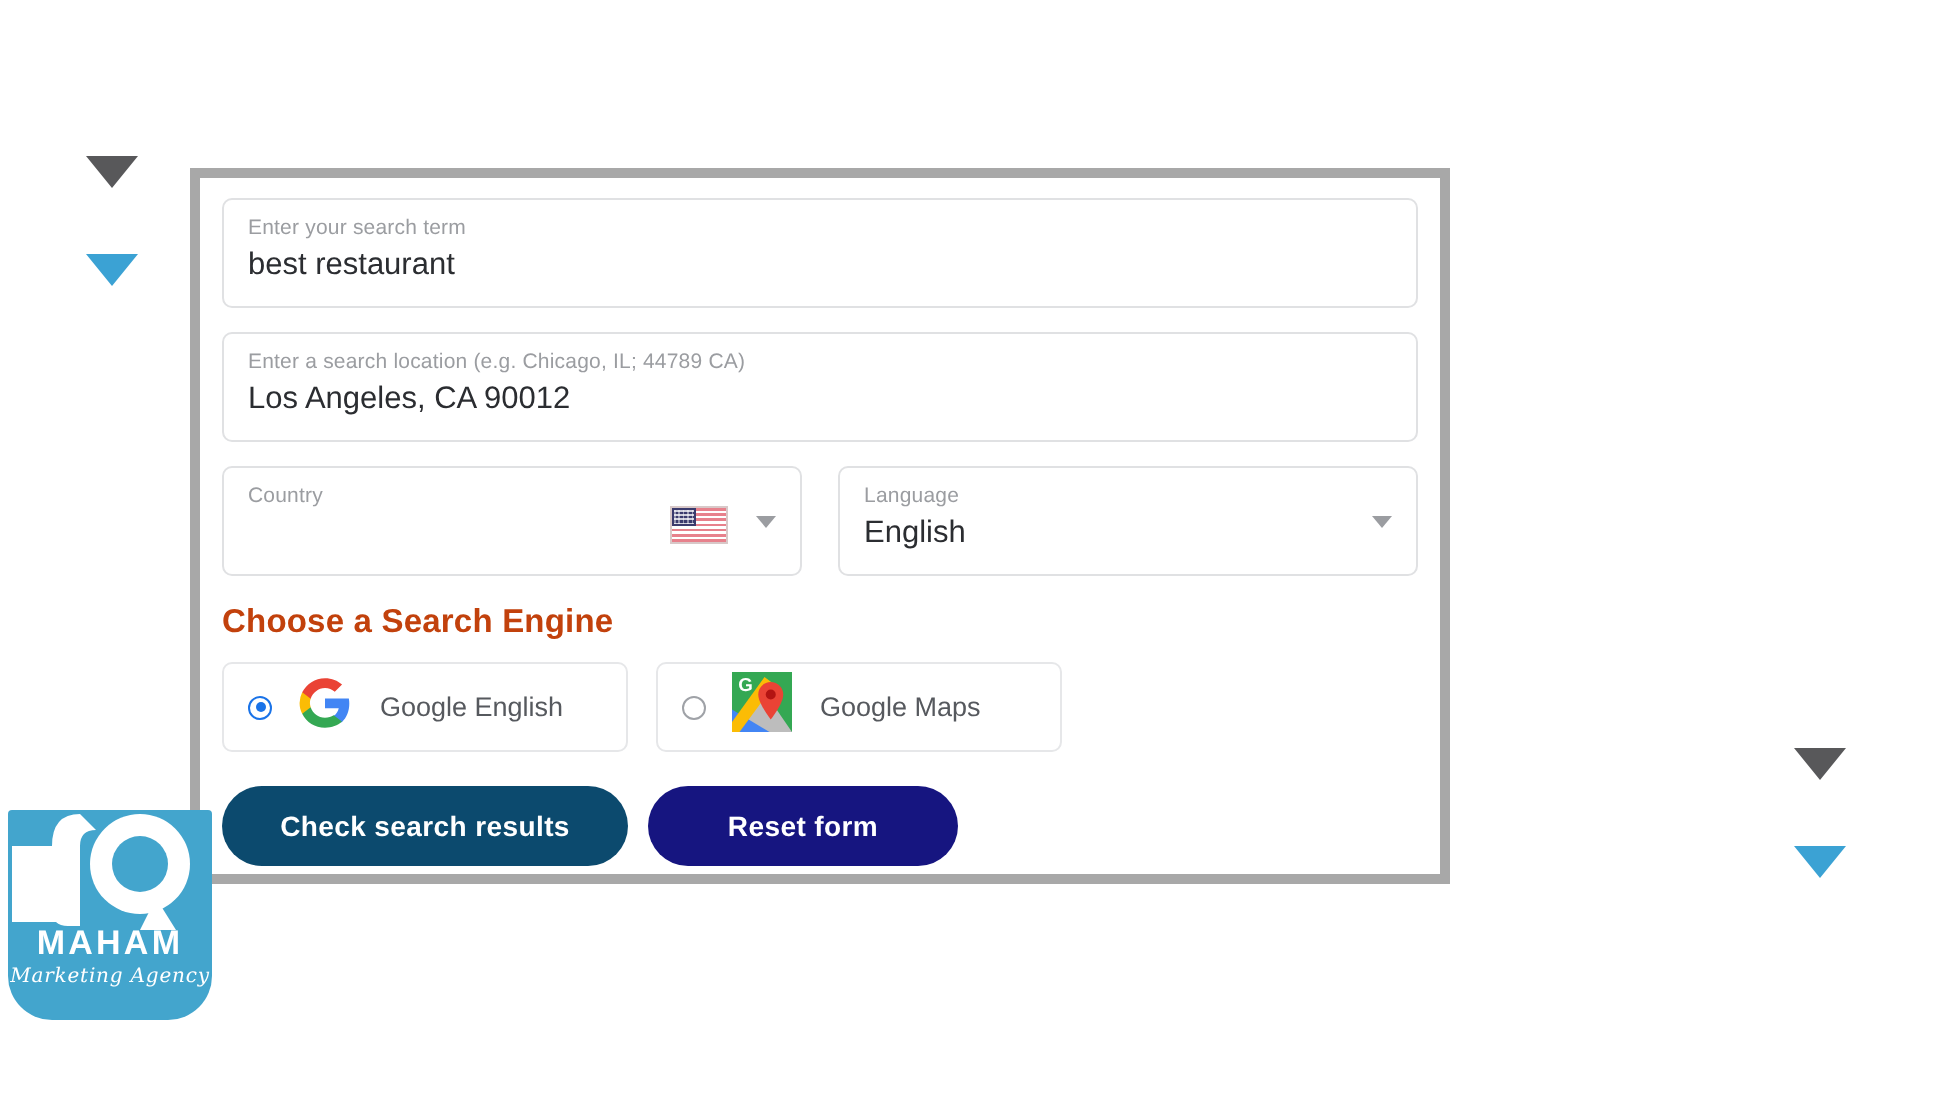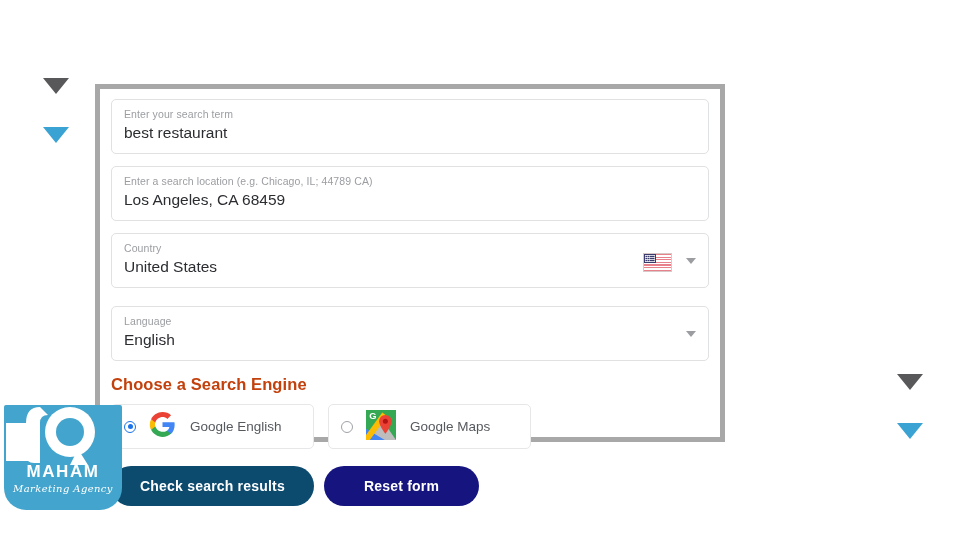--- a/index.html
+++ b/index.html
@@ -74,21 +74,20 @@
     color: #2b2d31;
     line-height: 22px;
     margin-top: 1px;
   }
 
   
   .select-row {
     display: flex;
     gap: 18px;
     margin-bottom: 14px;
-    flex-direction: column;
   }
   .select {
     position: relative;
     box-sizing: border-box;
     flex: 1;
     border: 1px solid #e0e1e3;
     border-radius: 5px;
     background: #ffffff;
     padding: 7px 12px 9px 12px;
   }
@@ -206,21 +205,21 @@
     padding: 0 26px;
   }
   .btn-green { background: #0c4a6e; width: 203px; }
   .btn-navy  { background: #161580; width: 155px; }
 
   
   .logo {
     position: absolute;
     left: 4px;
     top: 405px;
-    width: 118px;
+    width: 102px;
     height: 105px;
     background: #43a5cd;
     border-radius: 2px 2px 22px 22px;
     overflow: hidden;
   }
   .logo-mark {
     position: absolute;
     left: 0; top: 0;
     width: 118px; height: 62px;
   }
@@ -257,27 +256,26 @@
 <div class="frame">
   <div class="frame-inner">
 
     <div class="field">
       <span class="field-label">Enter your search term</span>
       <span class="field-value" title="Enter your search term">best restaurant</span>
     </div>
 
     <div class="field">
       <span class="field-label">Enter a search location (e.g. Chicago, IL; 44789 CA)</span>
-      <span class="field-value" title="Enter a search location (e.g. Chicago, IL; 90219 CA)">Los Angeles, CA 68459</span>
+      <span class="field-value" title="Enter a search location (e.g. Chicago, IL; 90219 CA)">Los Angeles, CA 90012</span>
     </div>
 
     <div class="select-row">
       <div class="select">
         <span class="field-label">Country</span>
-        <span class="field-value">United States</span>
         <span class="flag">
           <span class="stripes"></span>
           <span class="canton"></span>
         </span>
         <span class="caret"></span>
       </div>
       <div class="select">
         <span class="field-label">Language</span>
         <span class="field-value">English</span>
         <span class="caret"></span>

